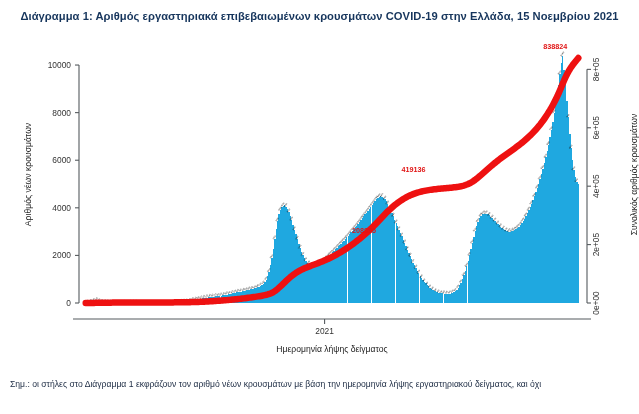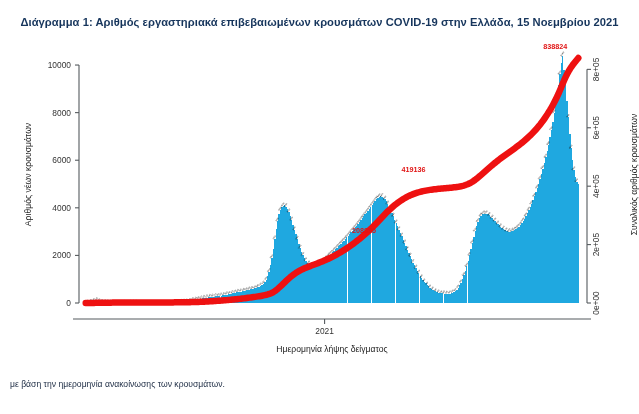--- a/index.html
+++ b/index.html
@@ -7,21 +7,21 @@
     width:639px;height:414px;
     background:#ffffff;
     font-family:"Liberation Sans", sans-serif;
     color:#1a1a1a;
     overflow:hidden;
     position:relative;
   }
   #figure{position:absolute;left:0;top:0;width:639px;height:414px;}
 
   #chart-title{
-    position:absolute;left:0;top:16px;width:639px;
+    position:absolute;left:0;top:10px;width:639px;
     text-align:center;
     font-size:11.2px;font-weight:bold;
     color:#16355c;
     letter-spacing:0.05px;
     white-space:nowrap;
   }
 
   #plot-wrap{position:absolute;left:13px;top:0;width:639px;height:370px;}
   svg#plot{display:block;}
 
@@ -613,16 +613,16 @@
           <text x="624" y="174.5" text-anchor="middle" transform="rotate(-90 624 174.5)" class="axis-title">Συνολικός αριθμός κρουσμάτων</text>
           <line x1="60" y1="319" x2="578" y2="319" stroke="#555a5e" stroke-width="1.1" class="axis-line"></line>
           <line x1="311.59000000000003" y1="319" x2="311.59000000000003" y2="324" stroke="#555a5e" stroke-width="1.1" class="tick-line"></line>
           <text x="311.6" y="334" text-anchor="middle" fill="#333" class="tick-label">2021</text>
           <text x="319.0" y="352" text-anchor="middle" class="axis-title">Ημερομηνία λήψης δείγματος</text>
         </g>
     </svg>
   </div>
 
   <div id="footnote">
-    <span class="fn-line">με βάση την ημερομηνία ανακοίνωσης των κρουσμάτων.</span>
+    <span class="fn-line">Σημ.: οι στήλες στο Διάγραμμα 1 εκφράζουν τον αριθμό νέων κρουσμάτων με βάση την ημερομηνία λήψης εργαστηριακού δείγματος, και όχι</span>
   </div>
 
 </div>
 
 </body></html>

